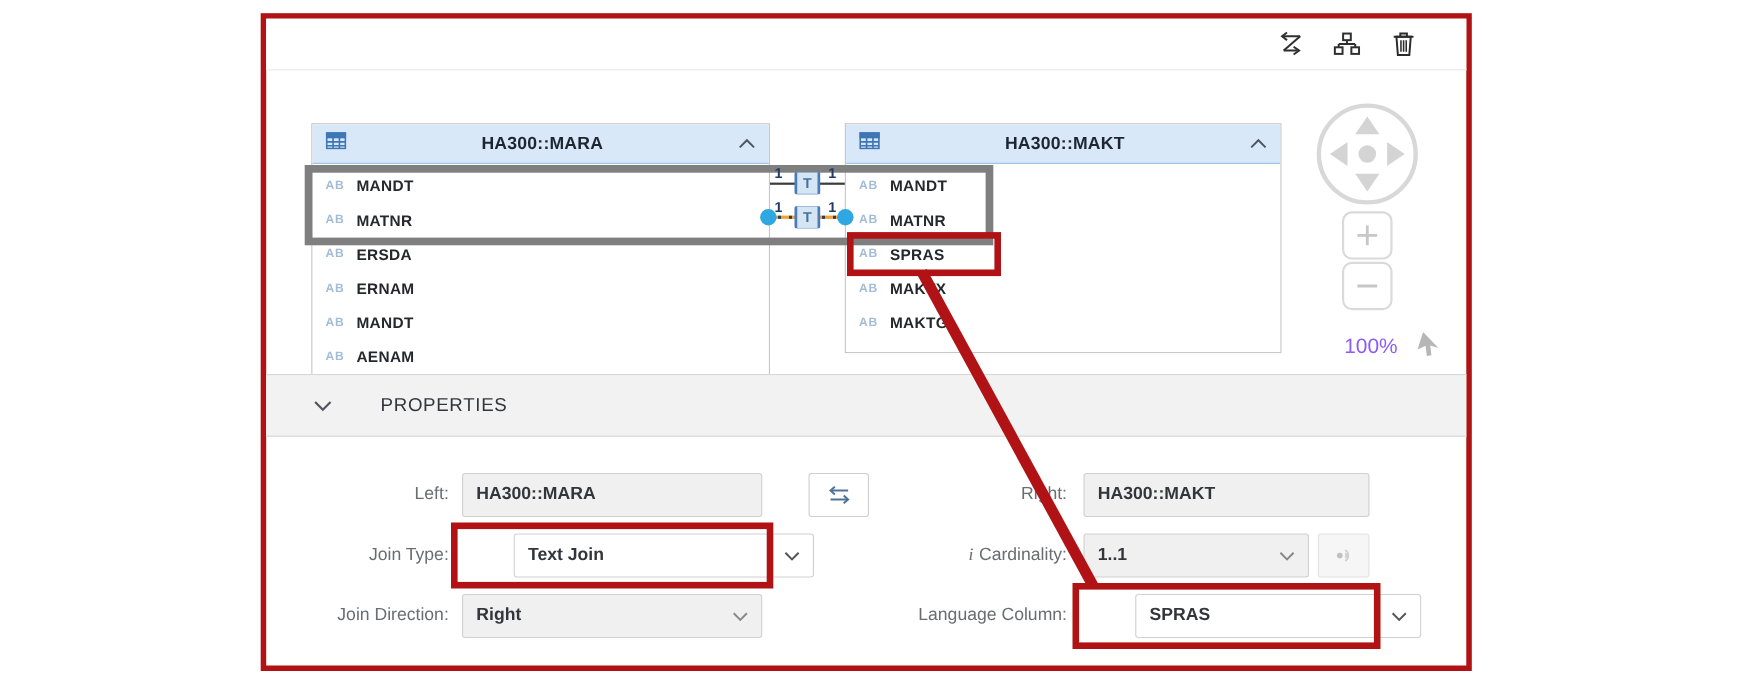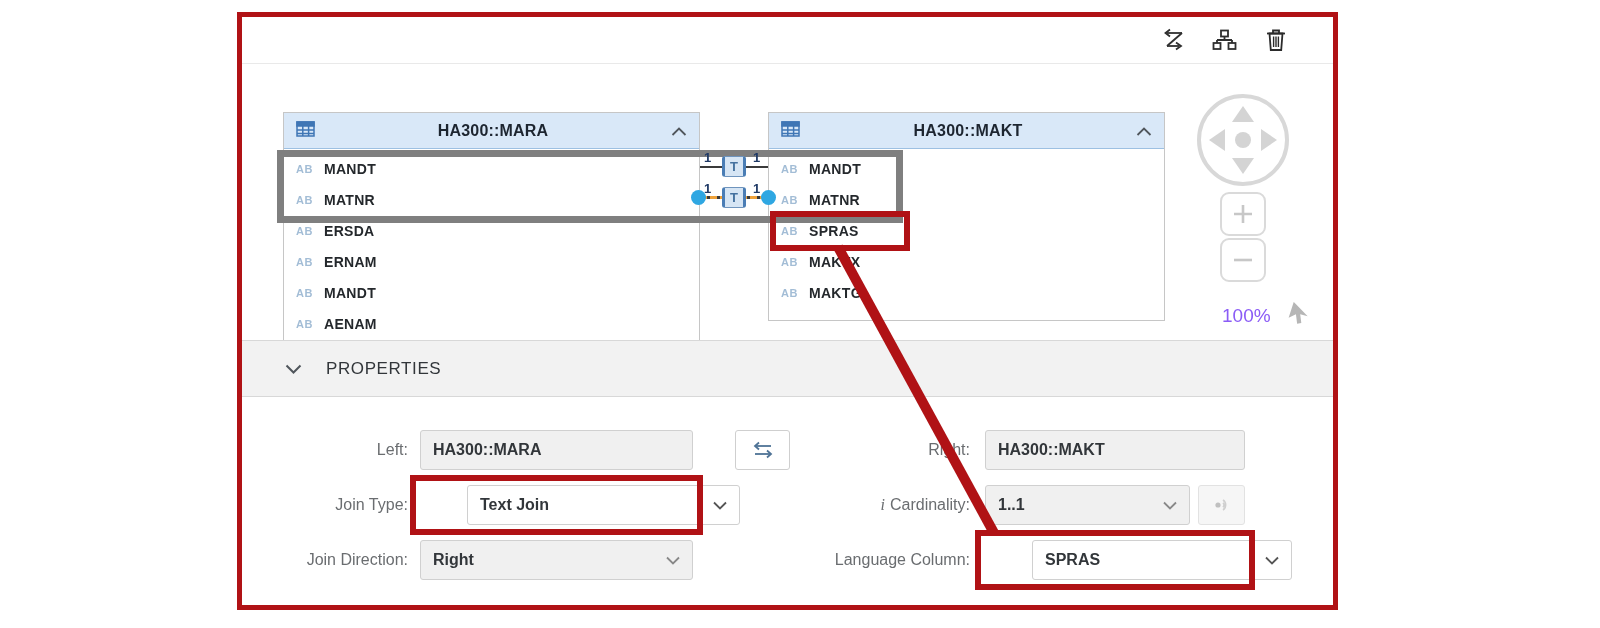--- a/index.html
+++ b/index.html
@@ -54,21 +54,21 @@
   .zoom-plus  { top:175px; }
   .zoom-minus { top:221px; }
   .zoom-level { position:absolute; left:980px; top:288px; font-size:19px; color:#8b5cf6; }
   .fit-icon { position:absolute; left:1046px; top:285px; }
 
   
   .props-bar { position:absolute; left:0; top:323px; width:100%; height:57px; background:#f2f2f2;
                border-top:1px solid #d8d8d8; border-bottom:1px solid #d8d8d8;
                display:flex; align-items:center; z-index:2; }
   .props-chevron { margin-left:43px; display:flex; cursor:pointer; }
-  .props-title { margin-left:24px; font-size:17px; color:#32363a; letter-spacing:.6px; }
+  .props-title { margin-left:44px; font-size:17px; color:#32363a; letter-spacing:.6px; }
 
   .flabel { position:absolute; font-size:16px; color:#6a6d70; line-height:40px; text-align:right; }
   .ctrl { position:absolute; height:40px; border:1px solid #d0d0d0; border-radius:3px;
           font-size:16px; font-weight:600; color:#32363a; display:flex; align-items:center;
           justify-content:space-between; padding:0 12px; }
   .ro { background:#f0f0f0; }
   .wh { background:#fff;margin-left:47px; }
   .row1 { top:413px; } .row2 { top:468px; } .row3 { top:523px; }
   .lcol-label { left:6px;  width:160px; }
   .rcol-label { left:508px; width:220px; }

